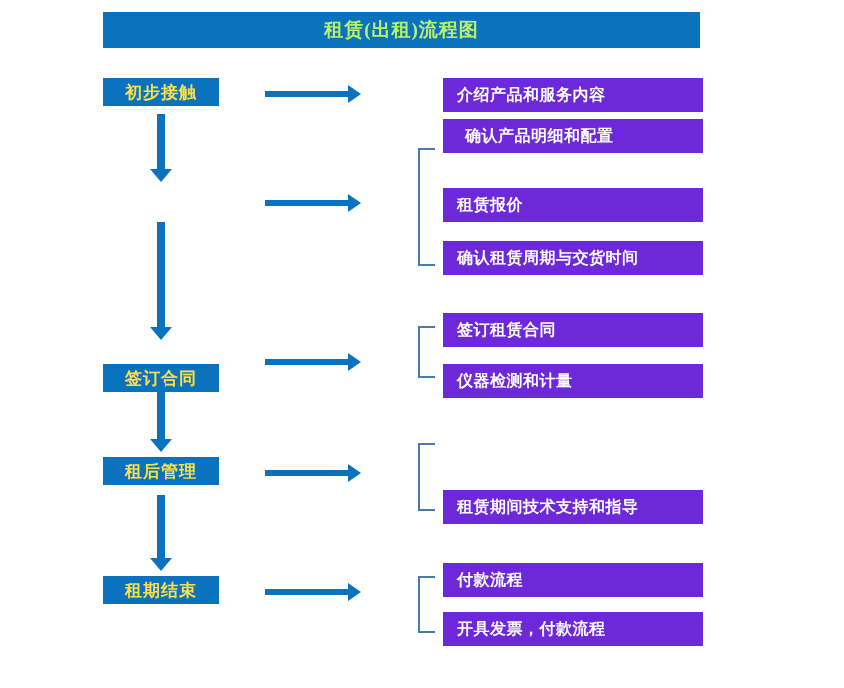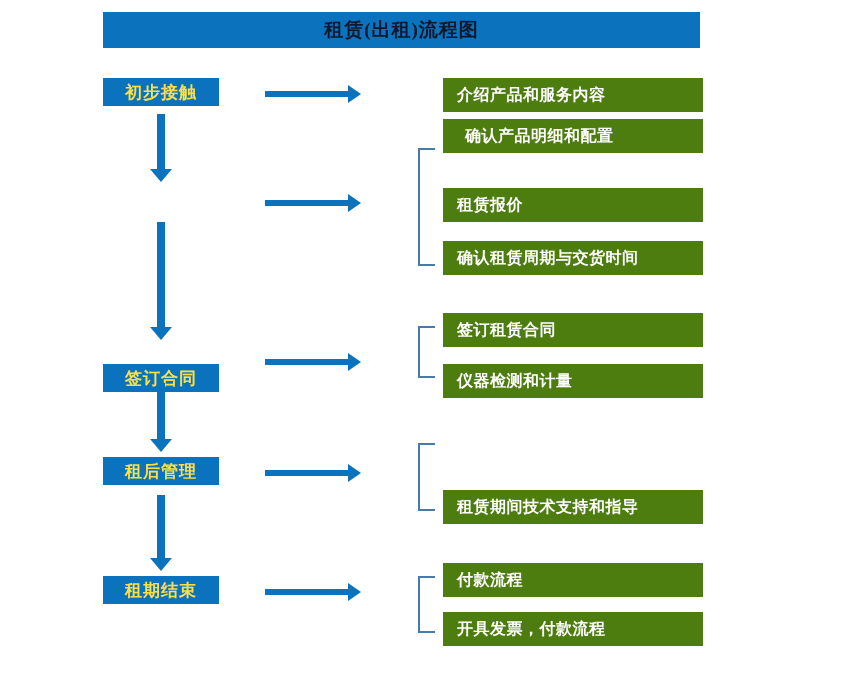--- a/index.html
+++ b/index.html
@@ -19,21 +19,21 @@
   }
 
   
   .title-bar {
     position: absolute;
     left: 103px;
     top: 12px;
     width: 597px;
     height: 36px;
     background: #0b72bd;
-    color: #0f172a;
+    color: #bef264;
     display: flex;
     align-items: center;
     justify-content: center;
     font-size: 19px;
     font-weight: bold;
     letter-spacing: 1px;
   }
 
   
   .stage-box {
@@ -49,21 +49,21 @@
     font-weight: bold;
     letter-spacing: 1px;
   }
 
   
   .detail-box {
     position: absolute;
     left: 443px;
     width: 260px;
     height: 34px;
-    background: #4d7c0f;
+    background: #6d28d9;
     color: #ffffff;
     display: flex;
     align-items: center;
     font-size: 16px;
     font-weight: bold;
     padding-left: 14px;
     box-sizing: border-box;
     letter-spacing: 0.5px;
   }
 

